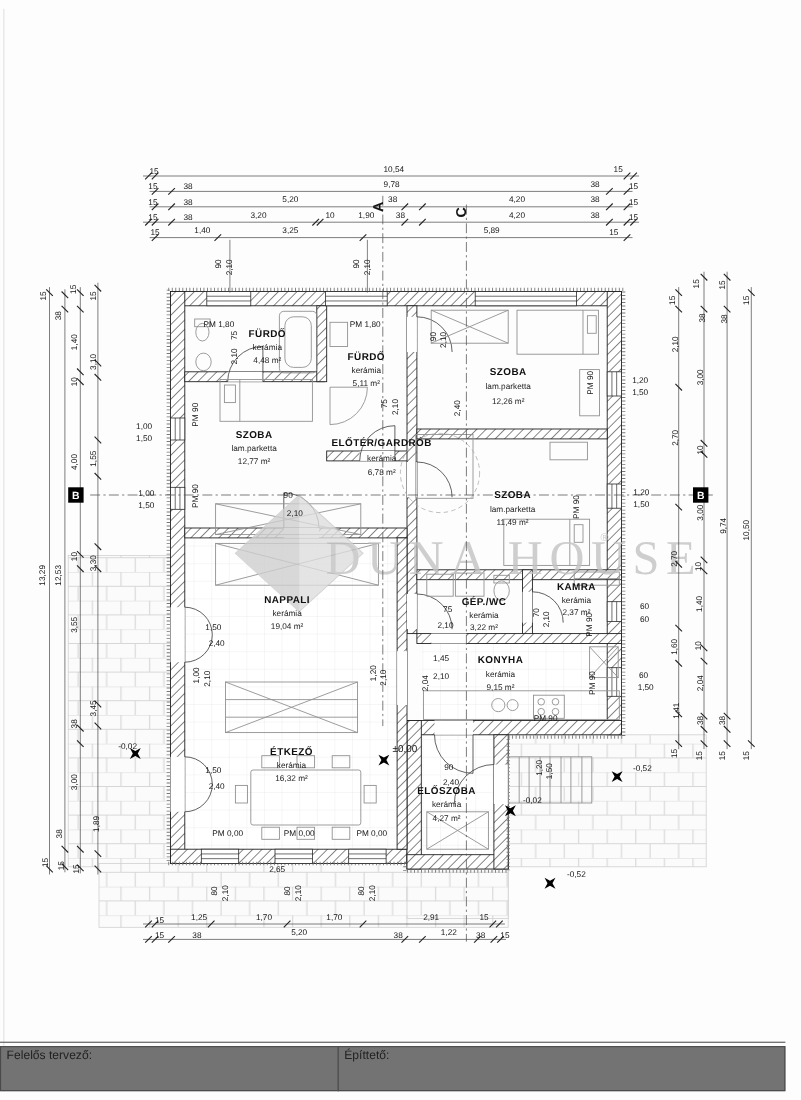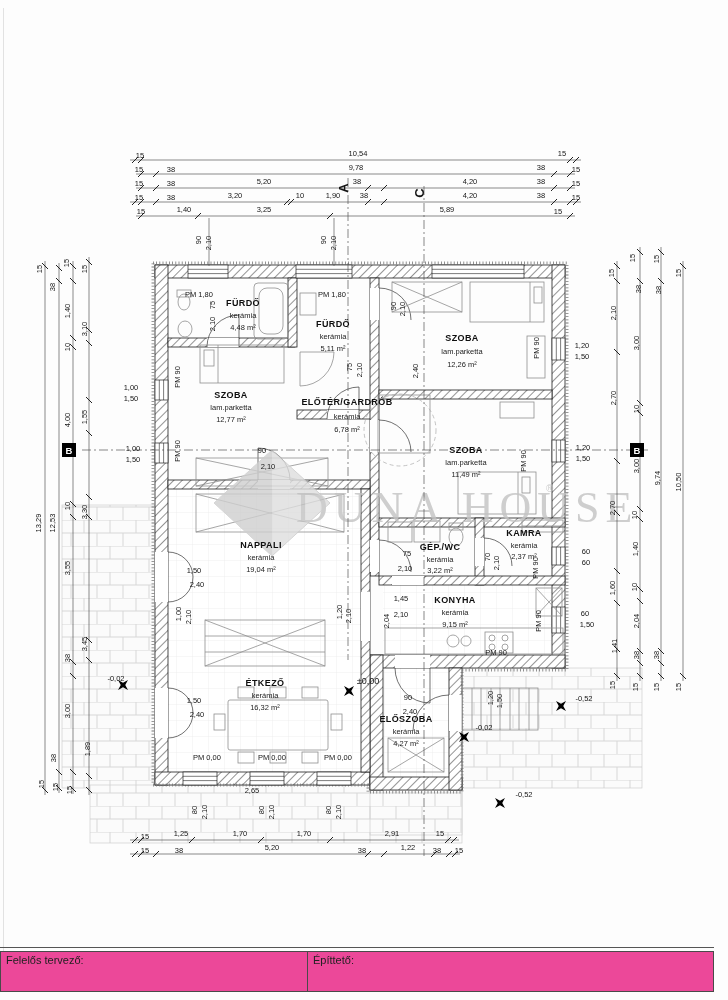--- a/index.html
+++ b/index.html
@@ -15,21 +15,21 @@
   .rm{font-size:7.5px;fill:#222;text-anchor:middle;}
   .wm{font-family:"Liberation Serif",serif;font-size:44px;fill:#c3c3c3;letter-spacing:6px;}
   .wmr{font-size:10px;fill:#c3c3c3;}
   .wb{font-size:9.5px;font-weight:bold;fill:#fff;text-anchor:middle;}
   .dd{stroke:#555;stroke-width:.7;fill:none;stroke-dasharray:9,3,2,3;}
   .dotline{fill:none;stroke:#777;stroke-width:3;stroke-dasharray:.8,2.4;}
   .pageline{position:absolute;left:0;top:947px;width:714px;border-top:1.4px solid #555;}
   .leftrule{position:absolute;left:3px;top:8px;height:984px;border-left:1px solid #e2e2e2;}
   .footer{position:absolute;left:0;top:951px;width:714px;display:flex;}
   .fbox{border:1px solid #4a4a4a;height:41px;box-sizing:border-box;font-size:11px;color:#222;
-        padding:2px 5px;background:#ec4899;}
+        padding:2px 5px;background:#737373;}
   .fleft{width:308px;border-right:1px solid #4a4a4a;}
   .fright{flex:1;margin-left:-1px;}
 </style>
 </head>
 <body>
 
 <div id="page">
   <div class="leftrule"></div>
 
   <svg id="cv" width="728" height="1000" viewBox="0 0 728 1000">

